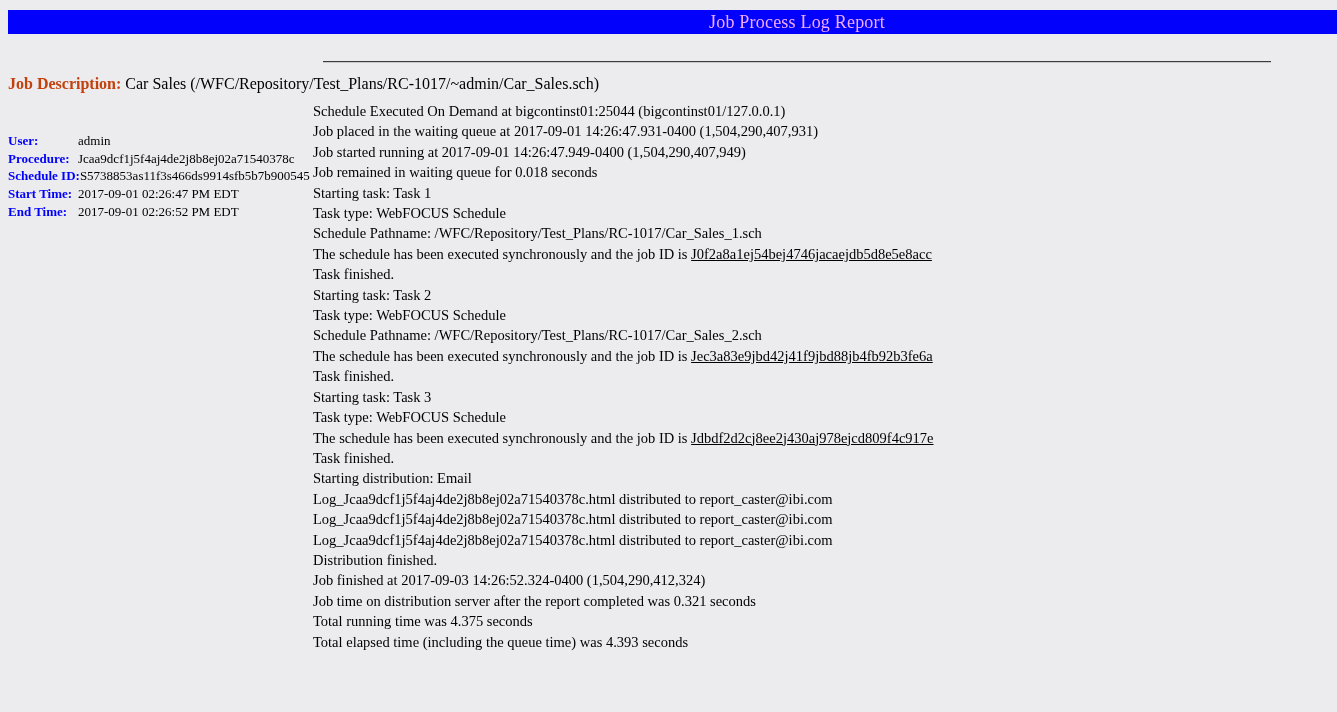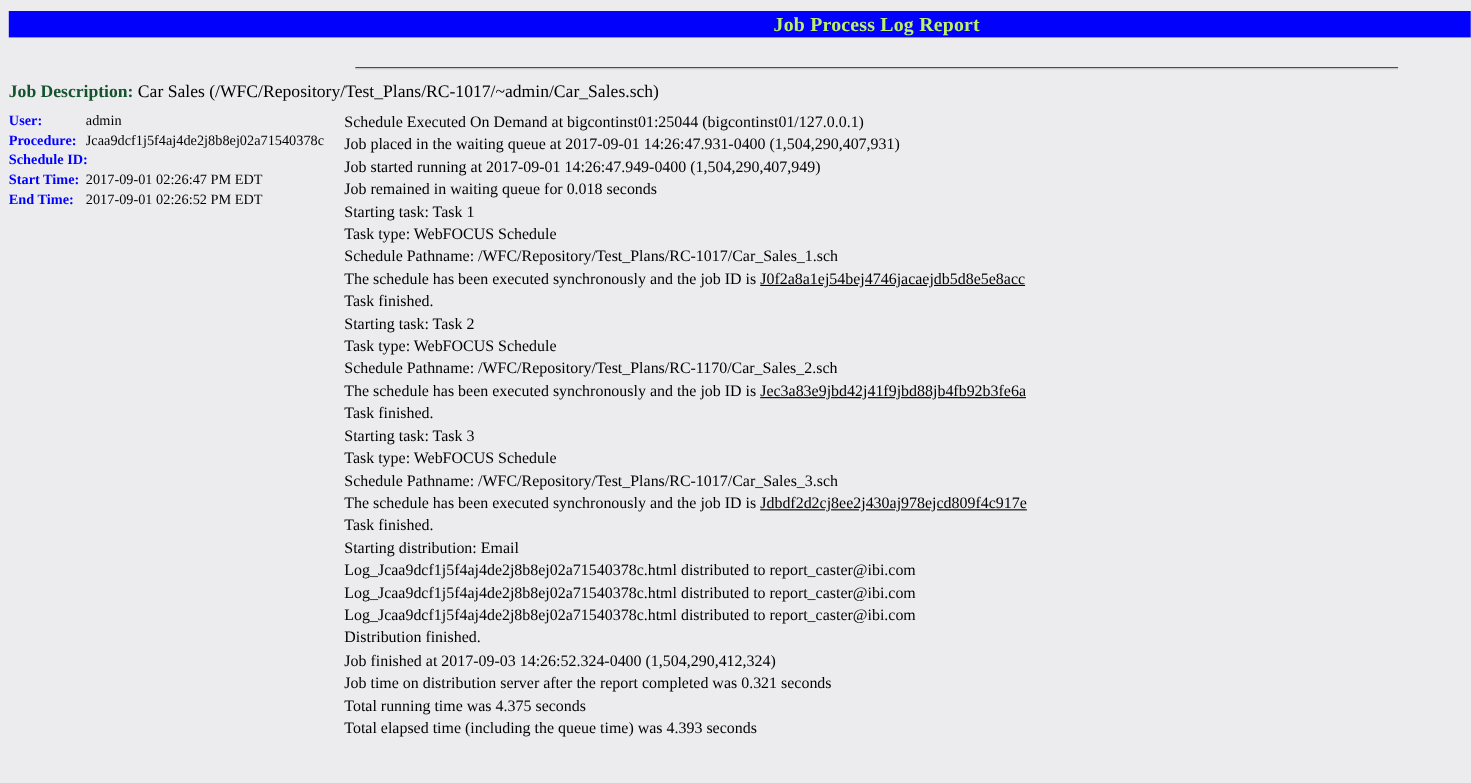--- a/index.html
+++ b/index.html
@@ -16,54 +16,55 @@
     width: 1578px;
     margin: 10px 0 0 8px;
   }
   .header-bar {
     width: 100%;
     height: 24px;
     background: #0201FB;
     text-align: center;
   }
   .header-title {
-    color: #bef264;
-    font-weight: bold;
+    color: #f0abfc;
+    font-weight: normal;
     font-size: 18px;
     line-height: 24px;
     letter-spacing: 0.2px;
   }
   .rule {
     width: 948px;
     height: 0;
     margin-top: 27px;
     border: 0;
     border-top: 1px solid #3c3c3c;
     border-bottom: 1px solid #c8c8c8;
   }
   .job-desc {
     margin-top: 12px;
     font-size: 16px;
     line-height: 18px;
     white-space: nowrap;
   }
   .job-desc-label {
-    color: #14532d;
+    color: #c2410c;
     font-weight: bold;
     margin-right: 4px;
   }
   .columns {
     display: flex;
     align-items: flex-start;
     margin-top: 8px;
   }
   .info-col {
     flex: 0 0 auto;
     width: 305px;
     font-size: 13px;
+    margin-top: 31px;
   }
   .info-row {
     display: flex;
     line-height: 17.7px;
     white-space: nowrap;
   }
   .info-label {
     flex: 0 0 auto;
     min-width: 70px;
     color: #0000FF;
@@ -107,20 +108,21 @@
         <div class="info-row">
         <span class="info-label">User:</span>
           <span class="info-value">admin</span>
       </div>
         <div class="info-row">
         <span class="info-label">Procedure:</span>
           <span class="info-value">Jcaa9dcf1j5f4aj4de2j8b8ej02a71540378c</span>
       </div>
         <div class="info-row">
         <span class="info-label">Schedule ID:</span>
+          <span class="info-value">S5738853as11f3s466ds9914sfb5b7b900545</span>
       </div>
         <div class="info-row">
         <span class="info-label">Start Time:</span>
           <span class="info-value">2017-09-01 02:26:47 PM EDT</span>
       </div>
         <div class="info-row">
         <span class="info-label">End Time:</span>
           <span class="info-value">2017-09-01 02:26:52 PM EDT</span>
       </div>
       </div>
@@ -153,36 +155,33 @@
         <div class="log-line">
         <span>Task finished.</span>
       </div>
         <div class="log-line">
         <span>Starting task: Task 2</span>
       </div>
         <div class="log-line">
         <span>Task type: WebFOCUS Schedule</span>
       </div>
         <div class="log-line">
-        <span>Schedule Pathname: /WFC/Repository/Test_Plans/RC-1170/Car_Sales_2.sch</span>
+        <span>Schedule Pathname: /WFC/Repository/Test_Plans/RC-1017/Car_Sales_2.sch</span>
       </div>
         <div class="log-line">
         <span>The schedule has been executed synchronously and the job ID is </span><a class="job-link" href="#">Jec3a83e9jbd42j41f9jbd88jb4fb92b3fe6a</a>
       </div>
         <div class="log-line">
         <span>Task finished.</span>
       </div>
         <div class="log-line">
         <span>Starting task: Task 3</span>
       </div>
         <div class="log-line">
         <span>Task type: WebFOCUS Schedule</span>
-      </div>
-        <div class="log-line">
-        <span>Schedule Pathname: /WFC/Repository/Test_Plans/RC-1017/Car_Sales_3.sch</span>
       </div>
         <div class="log-line">
         <span>The schedule has been executed synchronously and the job ID is </span><a class="job-link" href="#">Jdbdf2d2cj8ee2j430aj978ejcd809f4c917e</a>
       </div>
         <div class="log-line">
         <span>Task finished.</span>
       </div>
         <div class="log-line">
         <span>Starting distribution: Email</span>
       </div>

